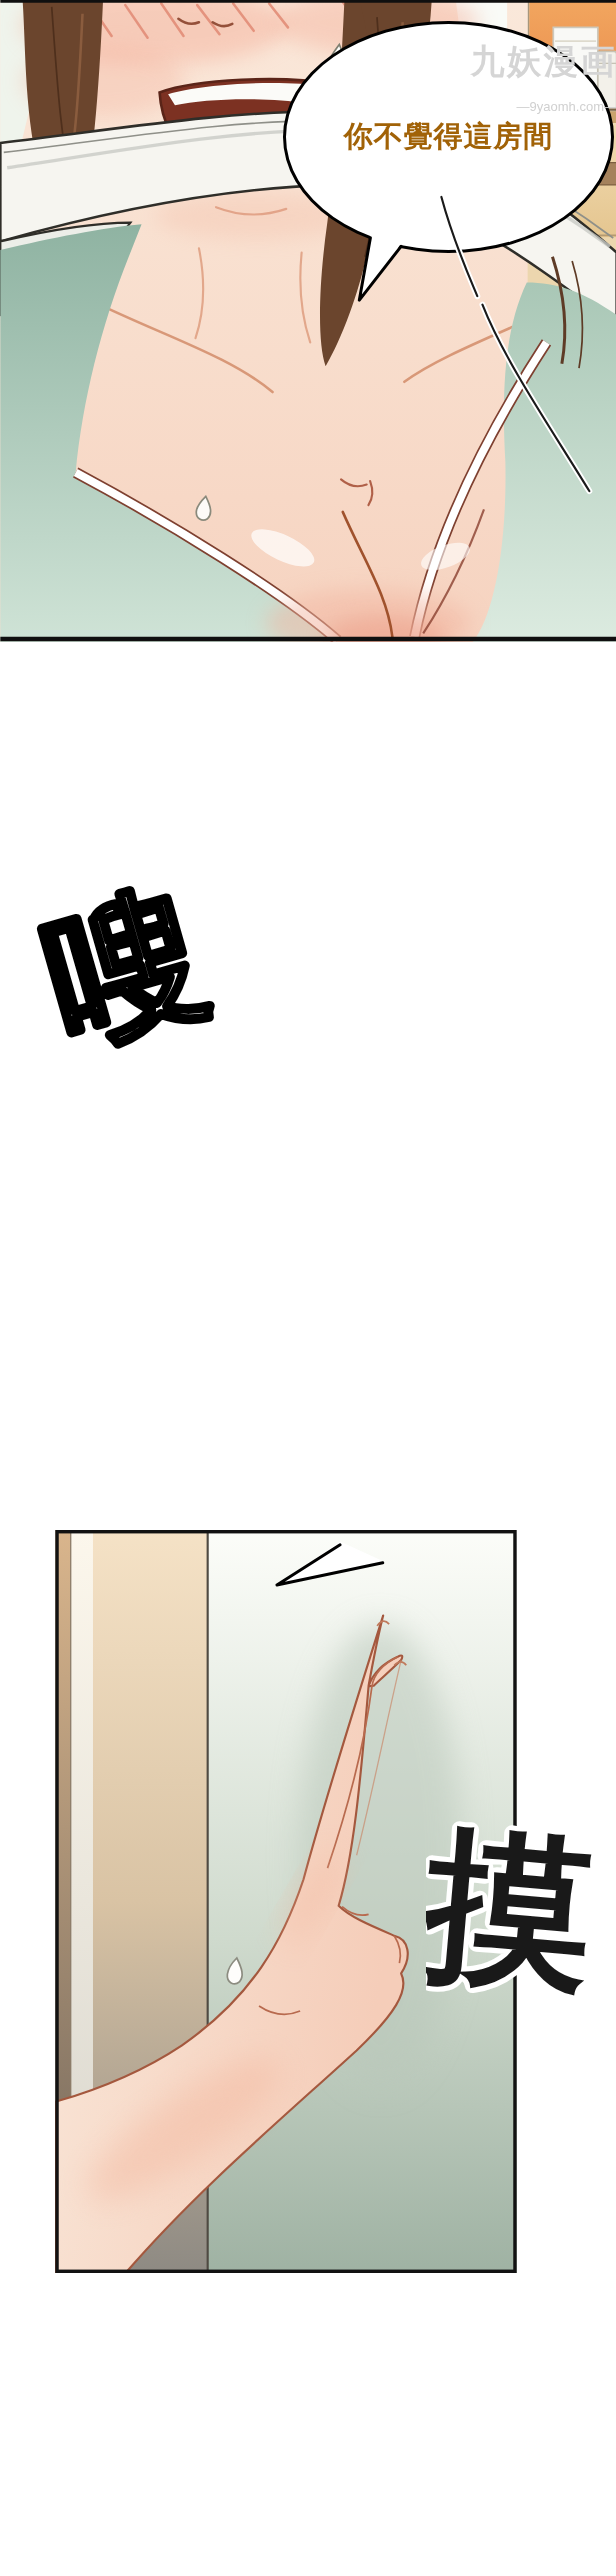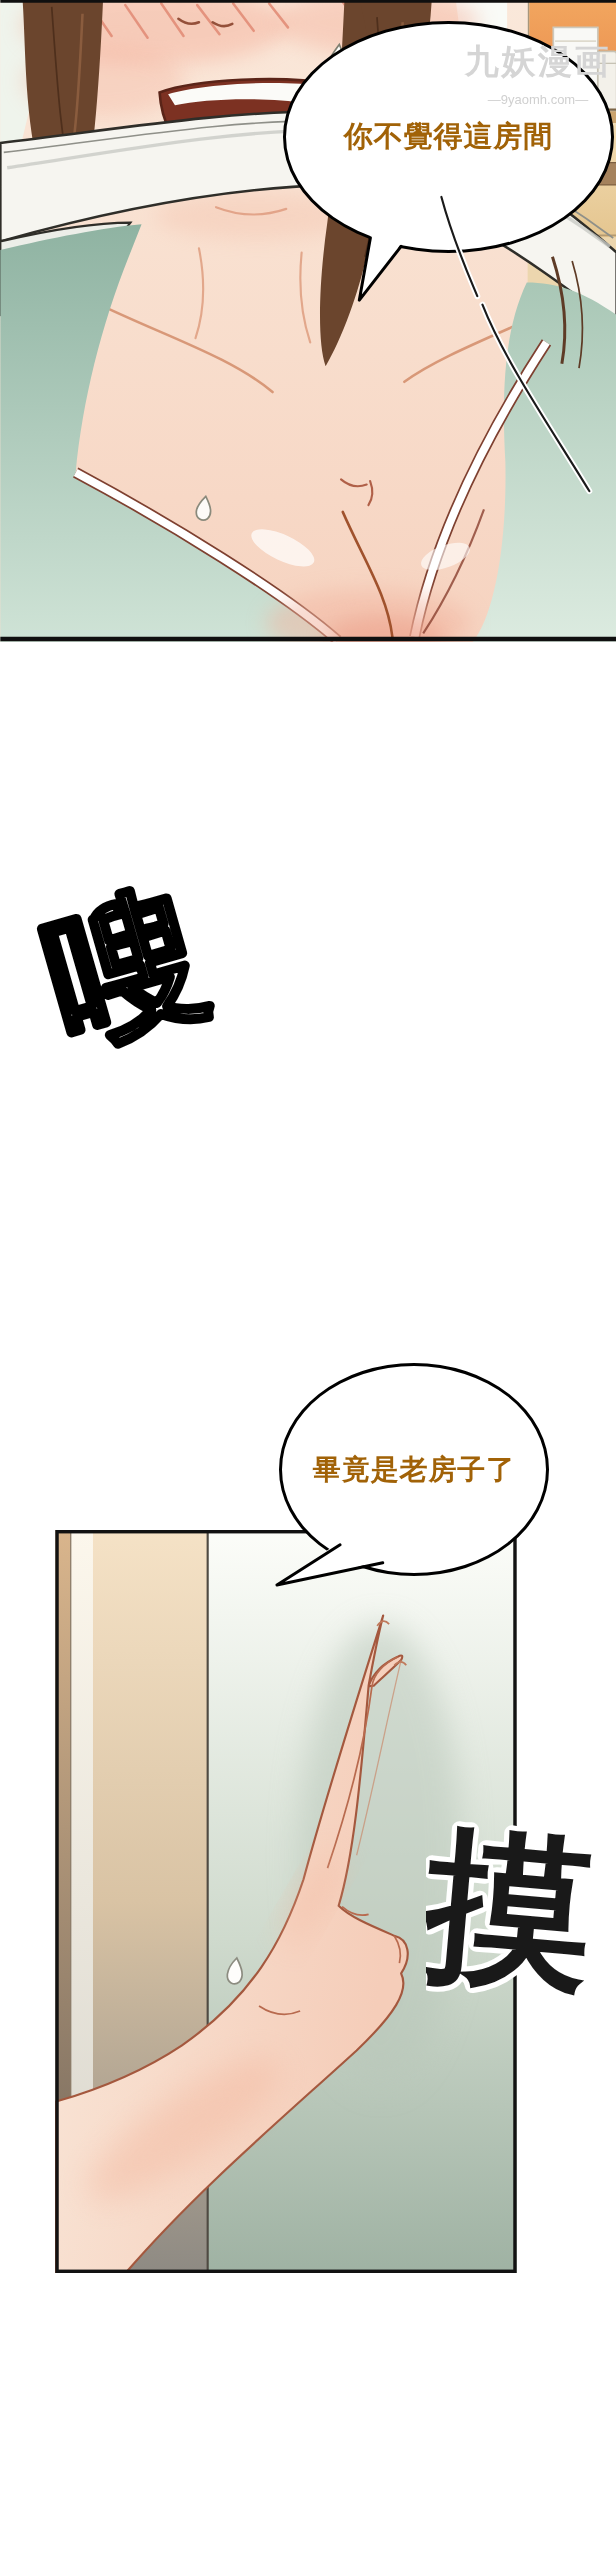--- a/index.html
+++ b/index.html
@@ -14,24 +14,24 @@
           text-align:center;color:#a16207;font-weight:600;z-index:30;}
   .bubble-1{left:283px;top:20.6px;width:325px;height:226px;font-size:29px;line-height:1.42;letter-spacing:0.9px;}
   .bubble-2{left:279px;top:1363px;width:264px;height:207px;font-size:28px;letter-spacing:0.9px;}
   .tail{position:absolute;z-index:31;}
   .tail-1{left:347px;top:231px;}
   .tail-2{left:265px;top:1537px;}
   .motion-line{position:absolute;left:432px;top:190px;z-index:40;}
   .sfx{position:absolute;}
   .sfx-1{left:24px;top:852px;z-index:15;}
   .sfx-2{left:426px;top:1783px;z-index:25;}
-  .watermark{position:absolute;left:459px;top:39px;width:158px;text-align:center;z-index:50;
+  .watermark{position:absolute;left:459px;top:39px;width:158px;text-align:right;z-index:50;
              color:#d5d5d5;pointer-events:none;}
   .wm-brand{font-size:34px;font-weight:700;letter-spacing:2.6px;white-space:nowrap;}
-  .wm-site{font-size:13px;color:#d0d0d0;margin-top:7px;white-space:nowrap;}
+  .wm-site{font-size:13px;color:#d0d0d0;margin-top:14px;white-space:nowrap;}
 </style>
 </head>
 <body>
 
 <div class="page">
 
   <section class="panel panel-1">
     <svg width="617" height="642" viewBox="0 0 720 750">
       <defs>
         <linearGradient id="gWall" x1="0" y1="0" x2="0" y2="1">
@@ -270,23 +270,20 @@
         <path d="M238,556 Q262,572 286,562" stroke="#b86a4e" stroke-width="2" fill="none"></path>
         <ellipse cx="150" cy="700" rx="135" ry="38" fill="#f3b79e" opacity="0.45" transform="rotate(-35 150 700)" filter="url(#soft2)"></ellipse>
         <ellipse cx="300" cy="430" rx="60" ry="18" fill="#f3b79e" opacity="0.4" transform="rotate(-60 300 430)" filter="url(#soft2)"></ellipse>
         <path d="M212,500 C218,512 221,521 215,528 C209,533 200,529 201,519 C202,511 207,505 212,500 Z" fill="#fefdfb" stroke="#8c8c80" stroke-width="2"></path>
       </g>
 
       <rect x="2" y="2" width="535" height="864" fill="none" stroke="#121212" stroke-width="4"></rect>
     </svg>
   </section>
 
-  <div class="bubble bubble-2">
-    <div class="bubble-line">畢竟是老房子了</div>
-  </div>
   <svg class="tail tail-2" width="128" height="60" viewBox="0 0 150 70">
     <polygon points="88,5 138,28 14,56" fill="#ffffff"></polygon>
     <path d="M88,9 L14,56 M138,30 L14,56" stroke="#000" stroke-width="3.5" fill="none" stroke-linecap="round"></path>
   </svg>
 
   <svg class="sfx sfx-2" width="167" height="240" viewBox="0 0 195 280">
     <text x="97" y="215" text-anchor="middle" font-size="195" font-weight="bold" font-family="'Liberation Sans','DejaVu Sans',sans-serif" fill="#191919" stroke="#ffffff" stroke-width="12" stroke-linejoin="round" paint-order="stroke" transform="rotate(5 97 140)">摸</text>
   </svg>
 
 </div>

